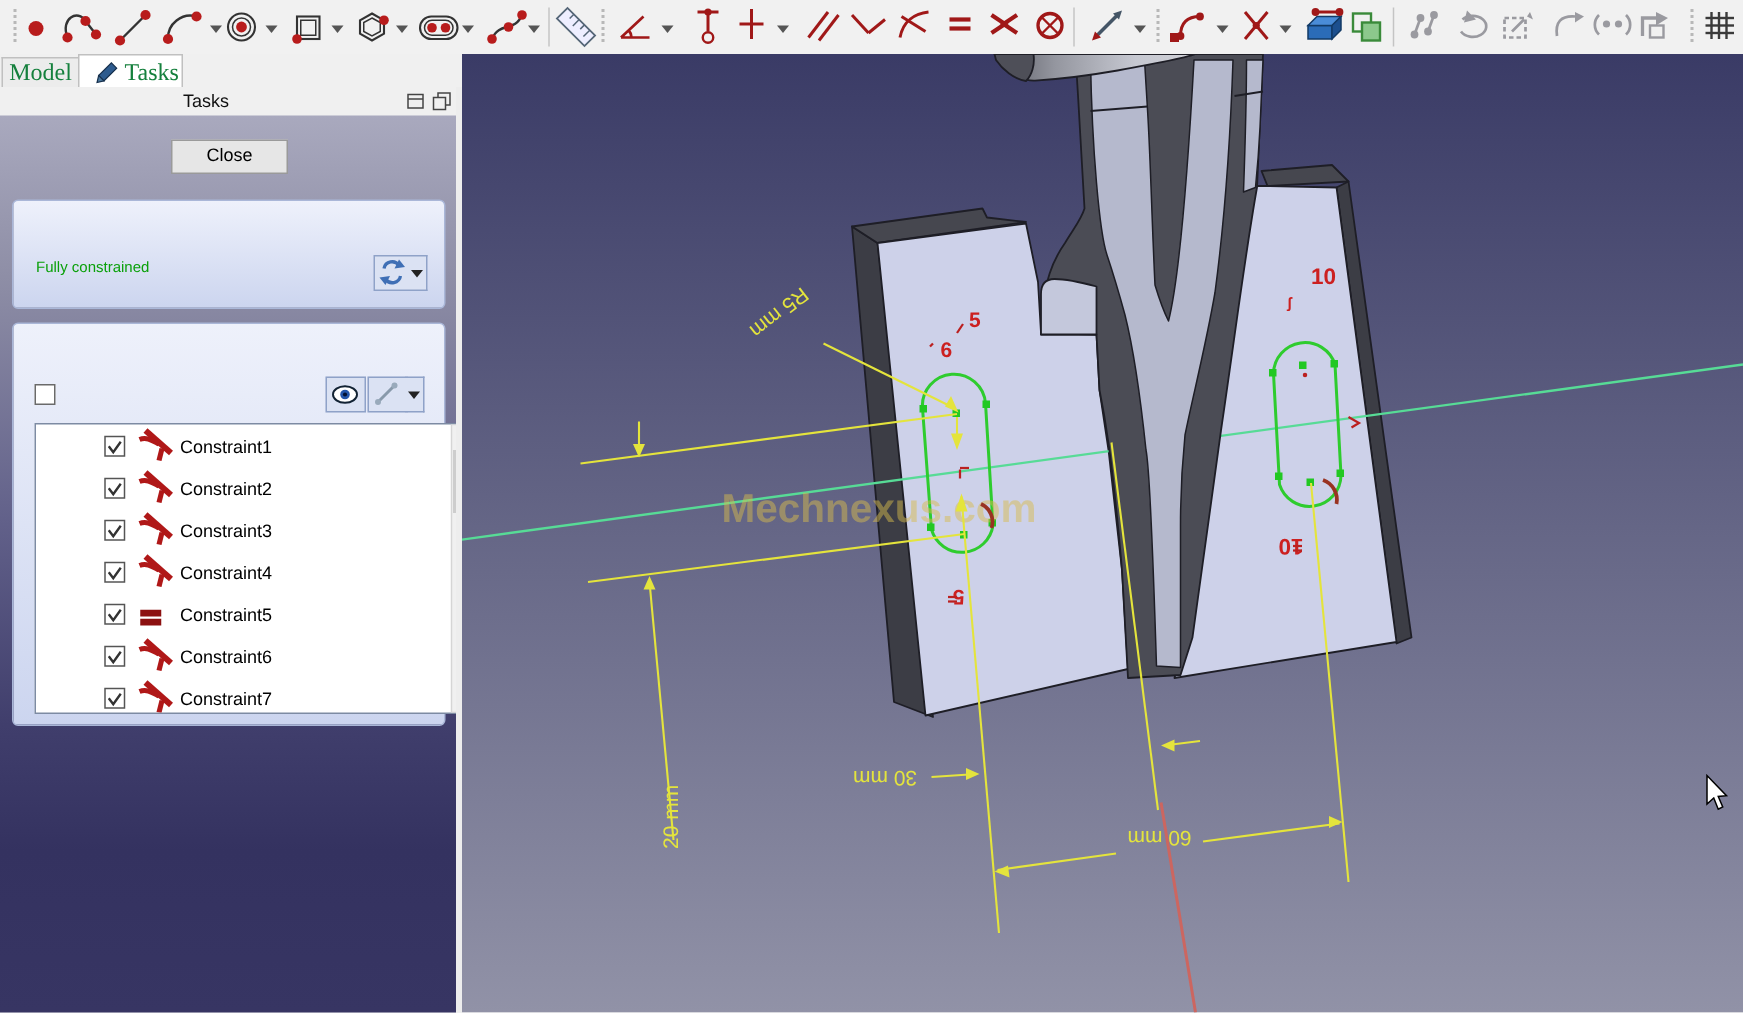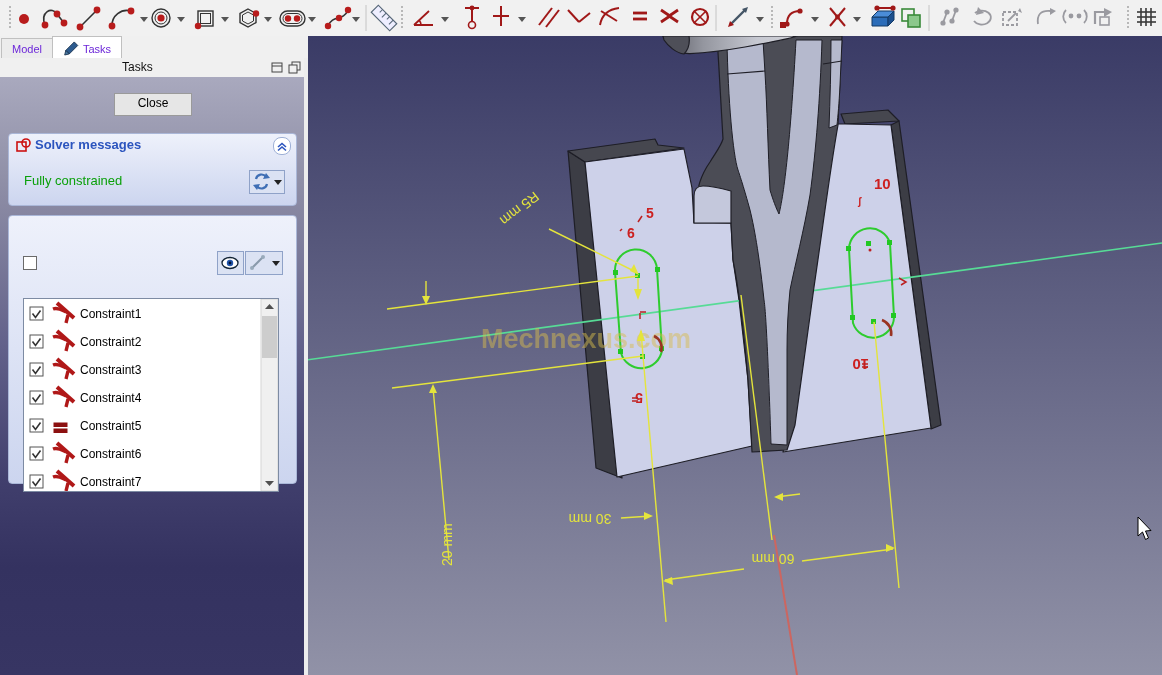--- a/index.html
+++ b/index.html
@@ -1,19 +1,19 @@
 <!DOCTYPE html>
 <html><head>
 <meta charset="utf-8">
 <style>
 html,body{margin:0;padding:0;width:1162px;height:675px;overflow:hidden;
   font-family:"Liberation Sans",sans-serif;background:#f1f1f1;}
 #toolbar{position:absolute;left:0;top:0;width:1162px;height:36px;background:#f1f1f1;border-bottom:1px solid #cdcdcd;}
 #tabrow{position:absolute;left:0;top:36px;width:308px;height:22px;background:#f0f0f0;}
-.tab{position:absolute;top:2px;height:20px;font-size:11px;color:#6d28d9;}
+.tab{position:absolute;top:2px;height:20px;font-size:16px;color:#15803d;font-family:Liberation Serif, serif;}
 #tabModel{left:1px;width:50px;background:#ececec;border:1px solid #c0c0c0;border-bottom:none;text-align:center;line-height:20px;}
 #tabTasks{left:52px;top:0px;width:68px;height:23px;background:#ffffff;border:1px solid #c0c0c0;border-bottom:none;line-height:22px;white-space:nowrap;display:flex;align-items:center;}
 #taskstitle{position:absolute;left:0;top:58px;width:304px;height:19px;background:#f0f0f0;font-size:12px;color:#111;}
 #taskpanel{position:absolute;left:0;top:77px;width:304px;height:598px;
   background:linear-gradient(#a9a9be 0%, #8e8ea6 18%, #62618a 45%, #403e6c 68%, #343260 82%, #373563 100%);}
 #vp{position:absolute;left:308px;top:36px;width:854px;height:639px;}
 #split{position:absolute;left:304px;top:58px;width:4px;height:617px;background:#ededed;}
 .gbox{position:absolute;left:8px;width:287px;background:linear-gradient(#eef1fb,#ccd5ef);border:1px solid #aab7d8;border-radius:4px;}
 .ghead{height:22px;position:relative;}
 .ghead .ttl{position:absolute;left:26px;top:3px;font-size:13px;font-weight:bold;color:#2b54be;}
@@ -208,38 +208,21 @@
         <line x1="272" y1="8" x2="282" y2="8"></line>
  <rect x="292" y="4" width="8" height="8"></rect>
         <rect x="289" y="7" width="8" height="8" fill="#f0f0f0"></rect>
       </g>
     </svg>
 </div>
 <div id="taskpanel">
  <div class="closebtn">Close</div>
 
  <div class="gbox" style="top:56px;height:71px;">
-   <div class="ghead">
-     <svg style="position:absolute;left:7px;top:4px" width="16" height="15">
-          <g fill="none" stroke="#cc1111" stroke-width="1.6">
-            <rect x="1" y="4" width="9" height="9"></rect>
-            <circle cx="10" cy="5" r="4"></circle>
-          </g>
-        </svg>
-     <div class="ttl">Solver messages</div>
-     <div class="chev">
-          <svg width="16" height="16">
-            <g stroke="#2b54be" stroke-width="1.6" fill="none">
-              <path d="M4,9 L8,5.5 L12,9"></path>
-              <path d="M4,12.5 L8,9 L12,12.5"></path>
-            </g>
-          </svg>
-        </div>
-   </div>
-   <div style="position:absolute;left:15px;top:39px;font-size:13px;color:#0aa00a;">Fully constrained</div>
+   <div style="position:absolute;left:15px;top:39px;font-size:10px;color:#0aa00a;">Fully constrained</div>
    <div style="position:absolute;left:240px;top:36px;width:23px;height:22px;background:#dbe2f3;border:1px solid #8fa2c8;">
      <svg width="23" height="22">
           <g fill="none" stroke="#3f6fb5" stroke-width="2.2">
             <path d="M6,8 A5.5,5.5 0 0 1 16,6"></path>
             <path d="M17,13 A5.5,5.5 0 0 1 7,15"></path>
           </g>
           <path d="M16,2 L20,7 L13,8 Z" fill="#3f6fb5"></path>
           <path d="M7,19 L3,14 L10,13 Z" fill="#3f6fb5"></path>
         </svg>
    </div>
@@ -268,21 +251,21 @@
             <circle cx="6" cy="16" r="2"></circle>
             <circle cx="17" cy="5" r="2"></circle>
           </g>
         </svg>
    </div>
    <div style="position:absolute;left:261px;top:35px;width:12px;height:22px;background:#dbe2f3;border:1px solid #8fa2c8;border-left:none;">
       <svg width="12" height="22">
           <path d="M2,9 L10,9 L6,14 Z" fill="#222"></path>
         </svg>
    </div>
-   <div id="clist" style="position:absolute;left:14px;top:82px;width:254px;height:192px;background:#ffffff;border:1px solid #7d8ba3;">
+   <div id="clist" style="position:absolute;left:14px;top:66px;width:254px;height:192px;background:#ffffff;border:1px solid #7d8ba3;padding-left:40px;">
       <svg width="254" height="192" id="clistsvg" font-family="Liberation Sans">
       <g>
 
       <g fill="none" stroke="#555" stroke-width="1">
         <rect x="6" y="8" width="13" height="13"></rect>
               <rect x="6" y="36" width="13" height="13"></rect>
         <rect x="6" y="64" width="13" height="13"></rect>
               <rect x="6" y="92" width="13" height="13"></rect>
         <rect x="6" y="120" width="13" height="13"></rect>
               <rect x="6" y="148" width="13" height="13"></rect>

